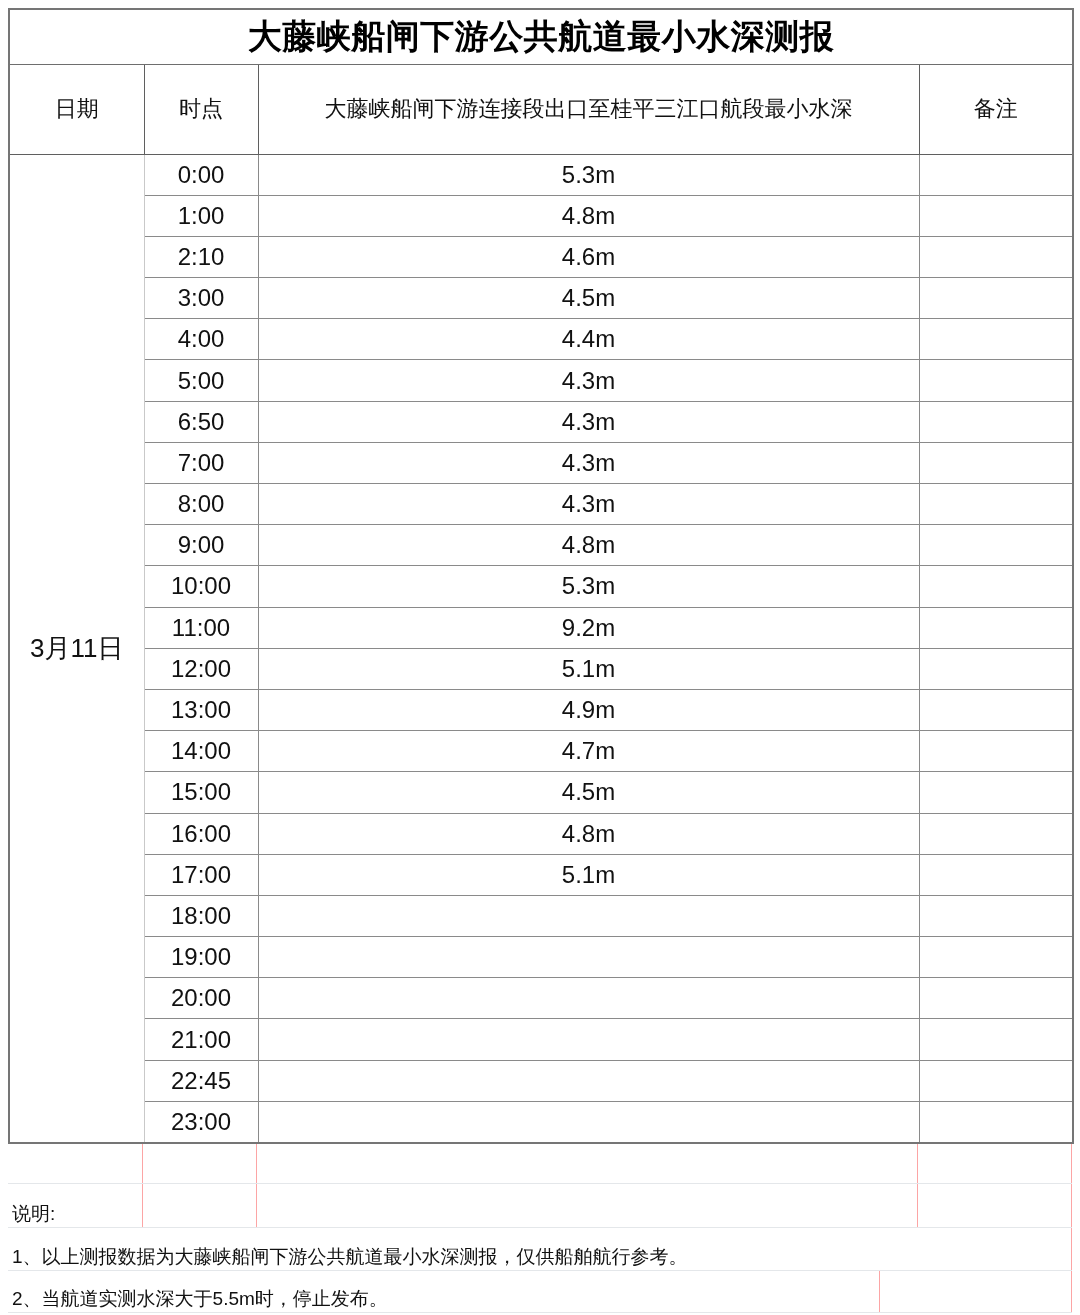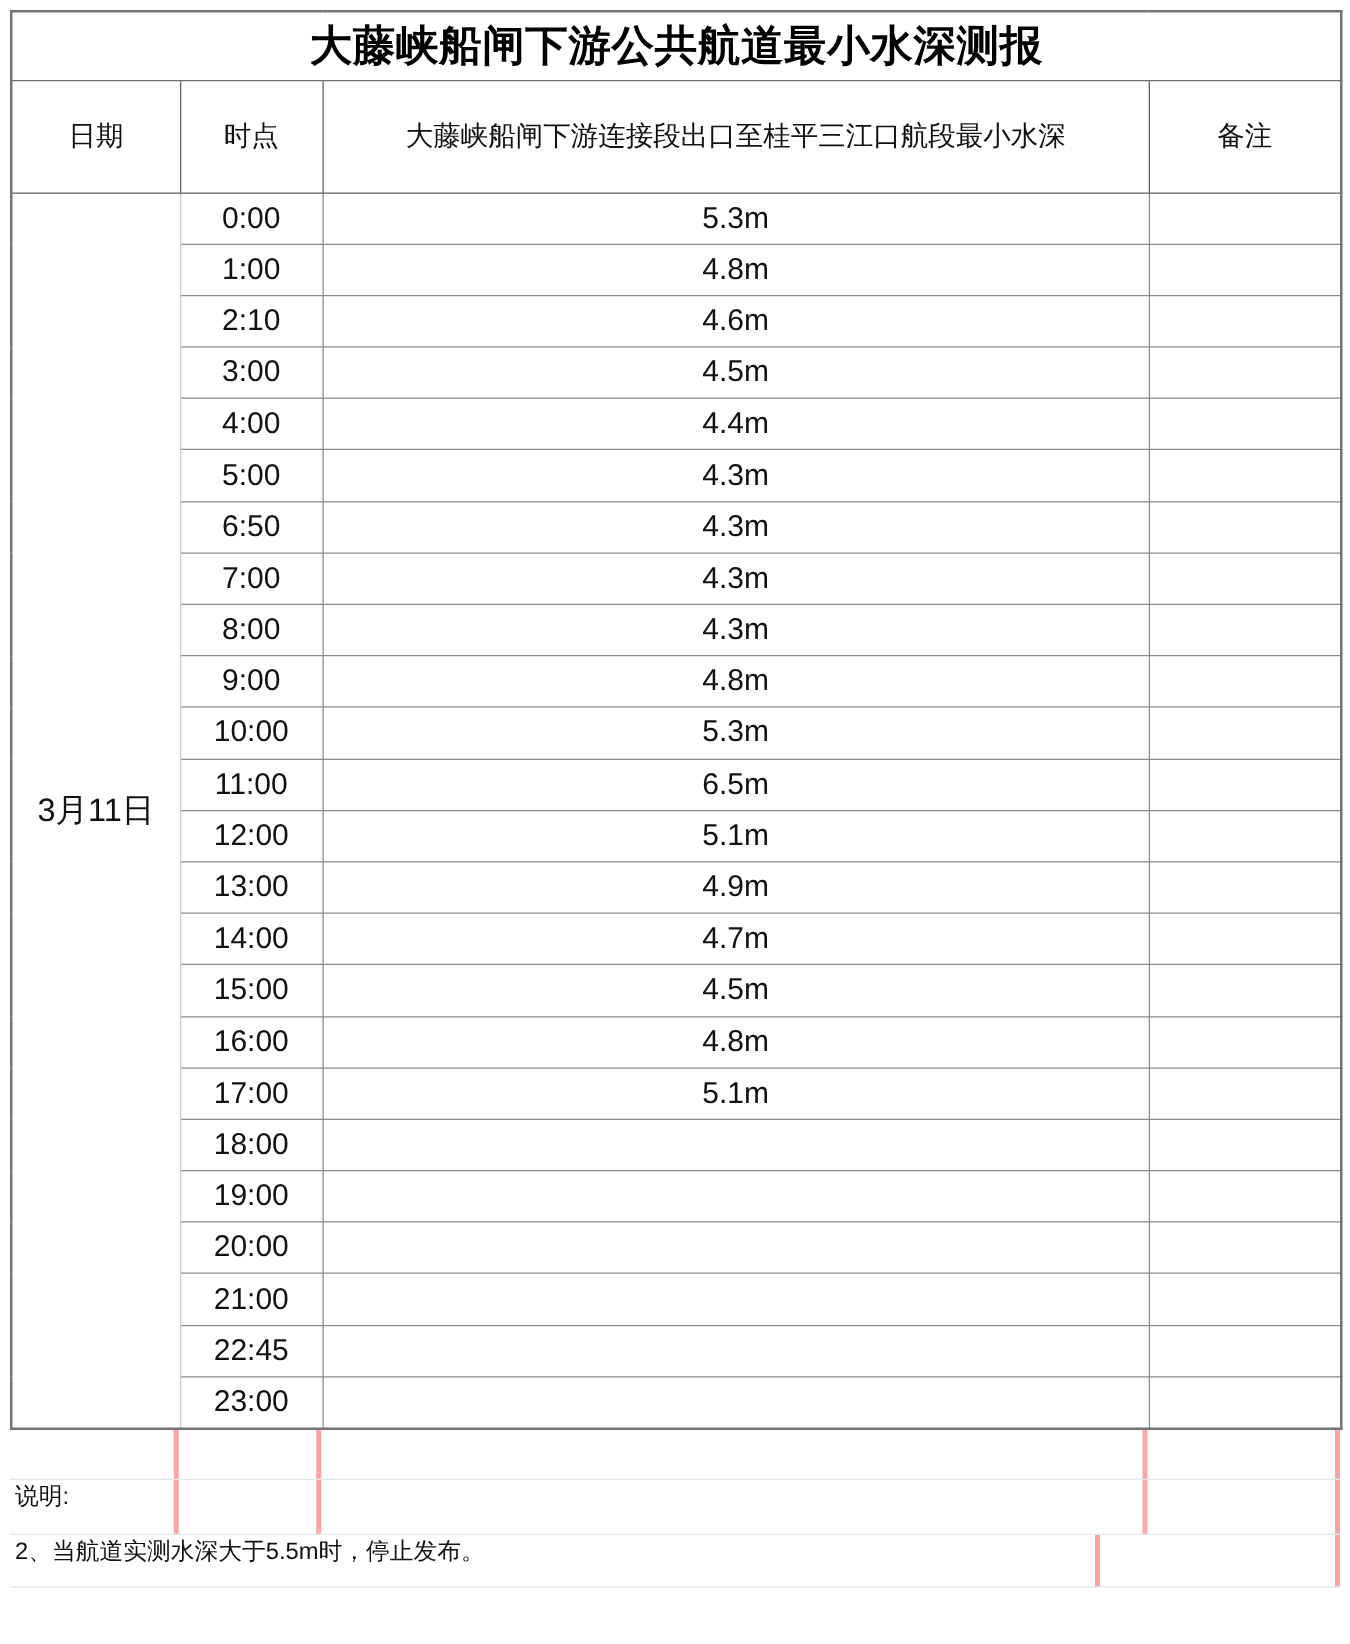--- a/index.html
+++ b/index.html
@@ -64,21 +64,21 @@
   }
 
   
   .brow {
     display: flex;
     width: 1064px;
     border-bottom: 1px solid #e4e7ea;
     align-items: center;
     font-size: 19px;
   }
-  .brow .bc { height: 100%; display: flex; align-items: flex-start; border-right: 4px solid #fca5a5; }
+  .brow .bc { height: 100%; display: flex; align-items: flex-end; border-right: 1px solid #fca5a5; }
   .row-empty  { height: 40px; }
   .row-label  { height: 44px; }
   .row-note1  { height: 43px; }
   .row-note2  { height: 42px; gap: 44px; }
   .w1 { width: 135px; }
   .w2 { width: 114px; }
   .w3 { width: 661px; }
   .w4 { width: 154px; }
   .w123 { width: 910px; }
   .wfull { width: 1064px; }
@@ -158,21 +158,21 @@
           <td class="cell">4.8m</td>
           <td class="cell"></td>
         </tr>
         <tr>
           <td class="cell">10:00</td>
           <td class="cell">5.3m</td>
           <td class="cell"></td>
         </tr>
         <tr>
           <td class="cell">11:00</td>
-          <td class="cell">6.5m</td>
+          <td class="cell">9.2m</td>
           <td class="cell"></td>
         </tr>
         <tr>
           <td class="cell">12:00</td>
           <td class="cell">5.1m</td>
           <td class="cell"></td>
         </tr>
         <tr>
           <td class="cell">13:00</td>
           <td class="cell">4.9m</td>
@@ -240,20 +240,25 @@
 
   <div class="brow row-label">
     <div class="bc w1">
       <span class="note-text">说明:</span>
     </div>
     <div class="bc w2"></div>
     <div class="bc w3"></div>
     <div class="bc w4"></div>
   </div>
 
+  <div class="brow row-note1">
+    <div class="bc wfull">
+      <span class="note-text">1、以上测报数据为大藤峡船闸下游公共航道最小水深测报，仅供船舶航行参考。</span>
+    </div>
+  </div>
 
   <div class="brow row-note2">
     <div class="bc w123">
       <span class="note-text">2、当航道实测水深大于5.5m时，停止发布。</span>
     </div>
     <div class="bc w4"></div>
   </div>
 
 </div>
 

